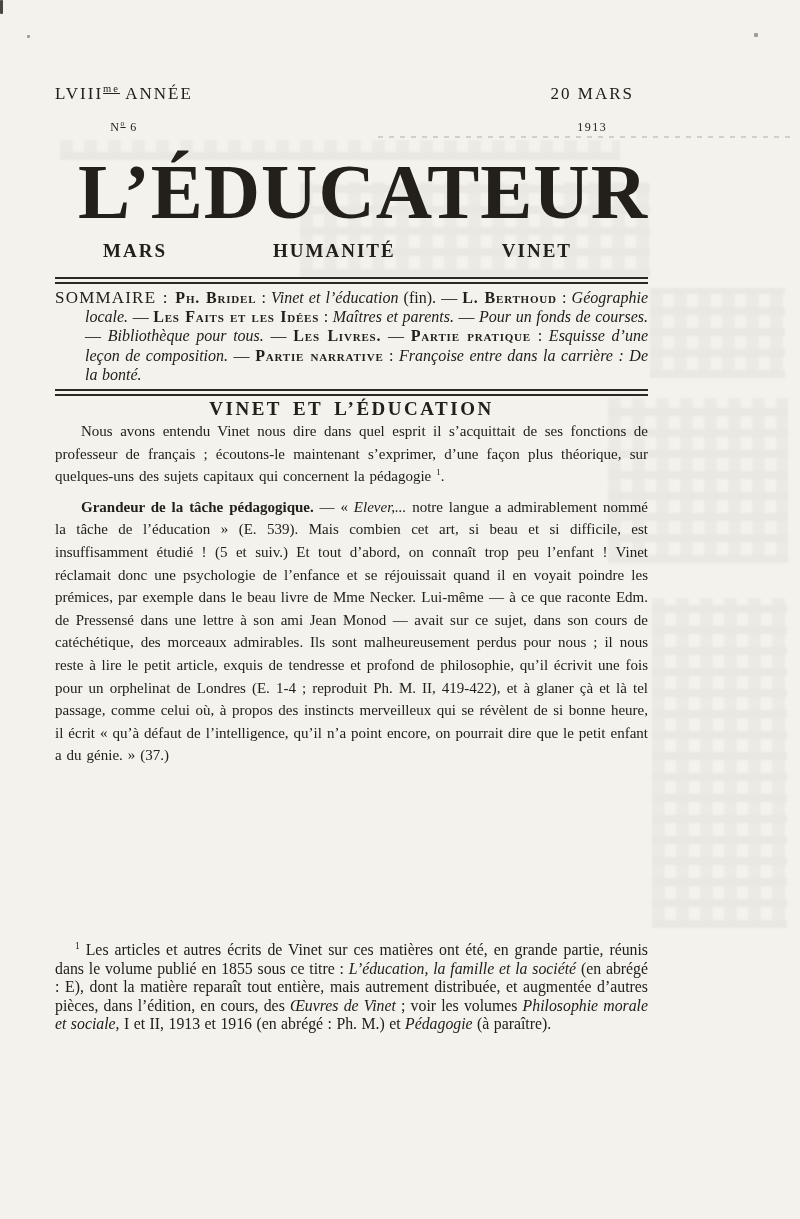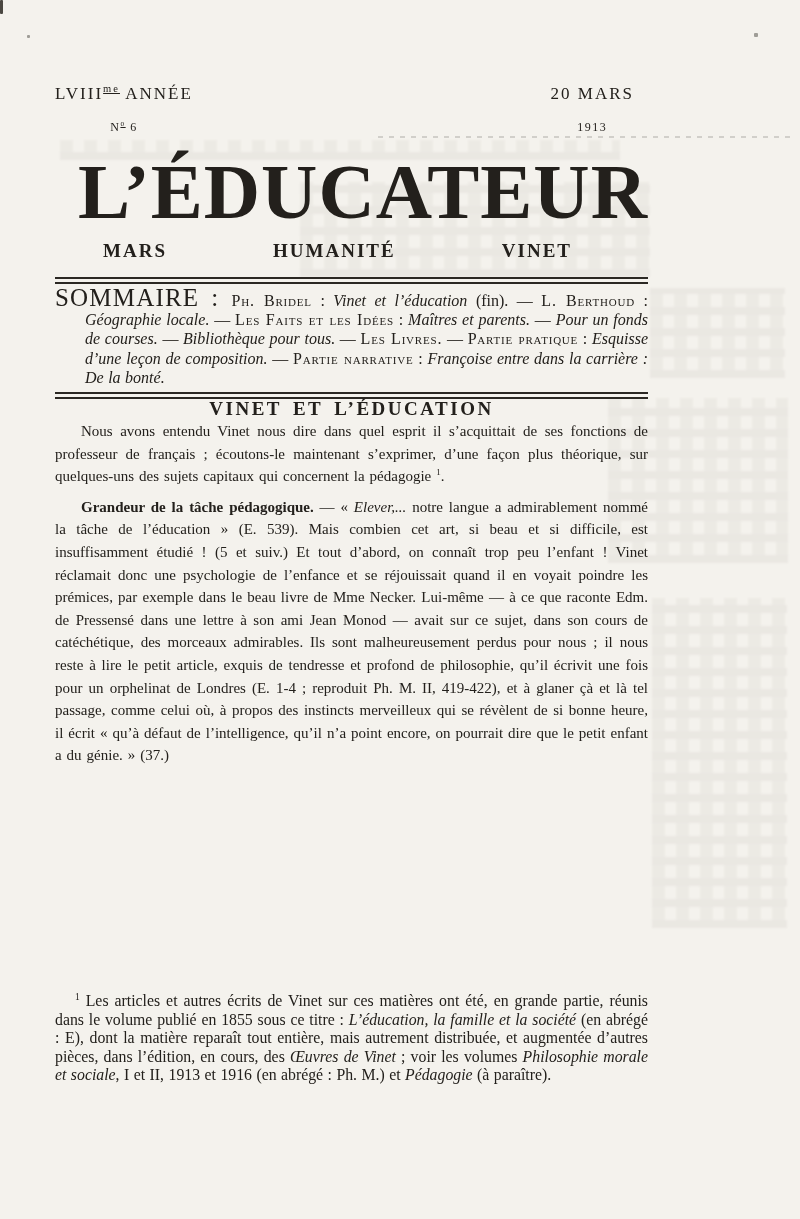--- a/index.html
+++ b/index.html
@@ -62,51 +62,51 @@
   
   .sommaire-block{position:absolute;top:277px;left:55px;width:593px;}
   .rule-double{height:7px;border-top:2px solid var(--rule);border-bottom:2px solid var(--rule);}
   .sommaire-text{
     margin:4px 0 5px;
     font-size:16px;line-height:19.2px;
     text-align:justify;
     padding-left:30px;text-indent:-30px;
     word-spacing:.5px;
   }
-  .rlabel{font-size:25px;letter-spacing:1.2px;}
+  .rlabel{font-size:17px;letter-spacing:1.2px;}
   
   .article{position:absolute;top:398px;left:55px;width:593px;}
   .article-title{
     font-size:19px;font-weight:bold;letter-spacing:2.5px;
     text-align:center;line-height:22px;
     word-spacing:4px;
   }
   .section-num{
     text-align:center;
     font-size:18px;letter-spacing:6px;
     margin-top:14px;margin-bottom:12px;
   }
   .body-p{
     font-size:15px;line-height:22.6px;
     text-align:justify;text-indent:26px;
     word-spacing:1.2px;
   }
   .body-p + .body-p{margin-top:8px;}
   
   .footnote{
-    position:absolute;top:992px;left:55px;width:593px;
+    position:absolute;top:941px;left:55px;width:593px;
     font-size:15.8px;line-height:18.6px;
     text-align:justify;text-indent:20px;
     word-spacing:.5px;
   }
   
   .rn{}
   .ri{font-style:italic;}
   .rb{font-weight:bold;}
-  .rsc{font-variant:small-caps;letter-spacing:.8px;}
+  .rsc{font-variant:small-caps;letter-spacing:.8px;font-weight:bold;}
   .rsup{font-size:.6em;line-height:0;}
 </style>
 </head>
 <body>
 
 <div class="ghost" style="left:300px;top:182px;width:350px;height:95px;"></div>
 <div class="ghost" style="left:60px;top:140px;width:560px;height:20px;"></div>
 <div class="ghost" style="left:650px;top:288px;width:135px;height:90px;"></div>
 <div class="ghost" style="left:608px;top:398px;width:180px;height:165px;"></div>
 <div class="ghost" style="left:652px;top:598px;width:135px;height:330px;"></div>

